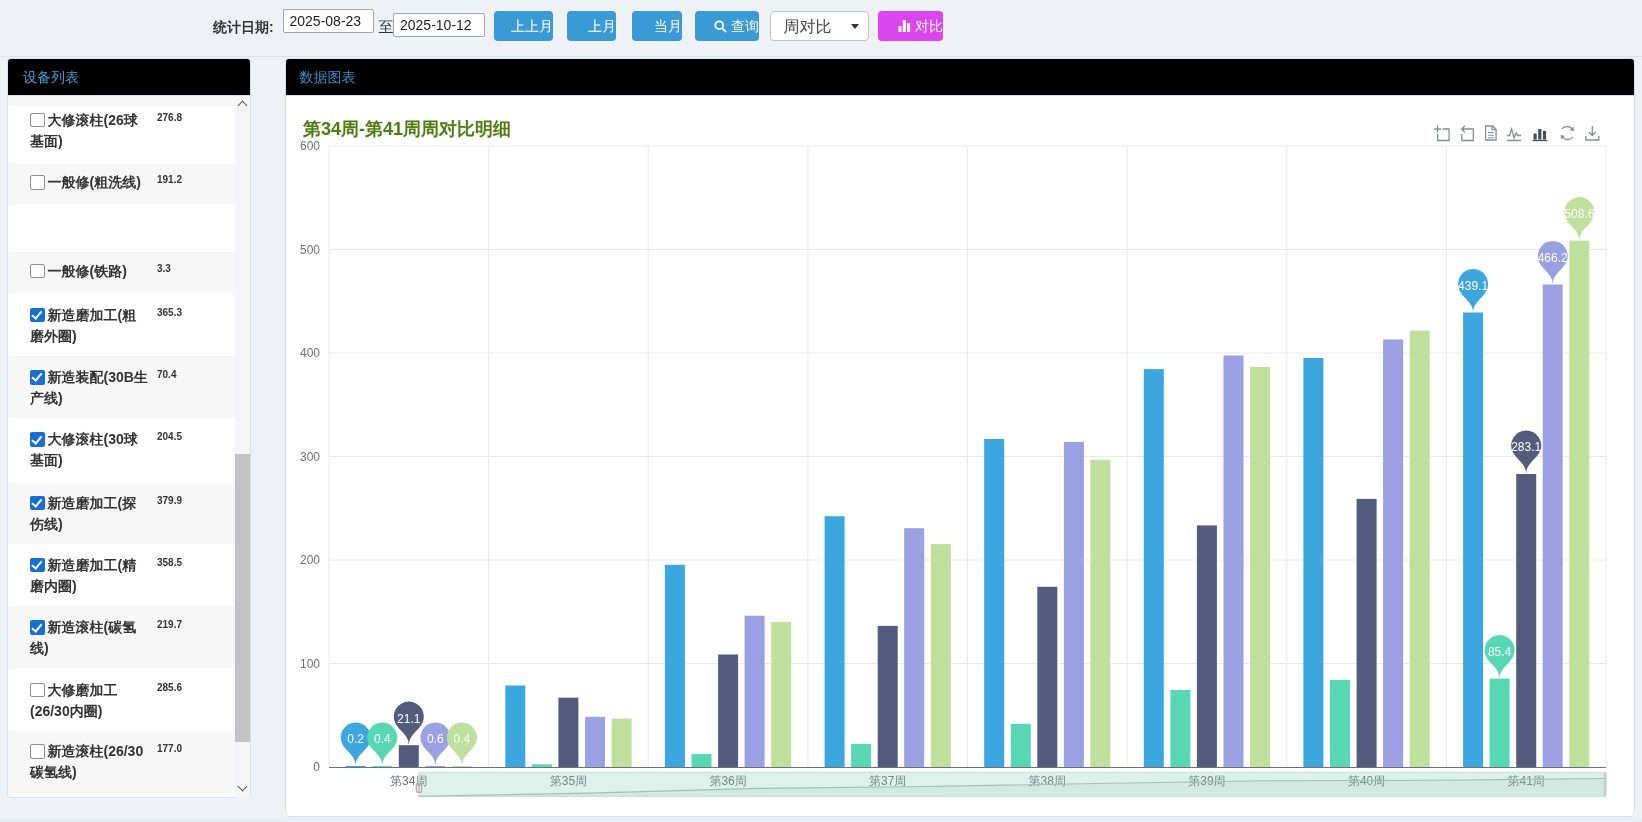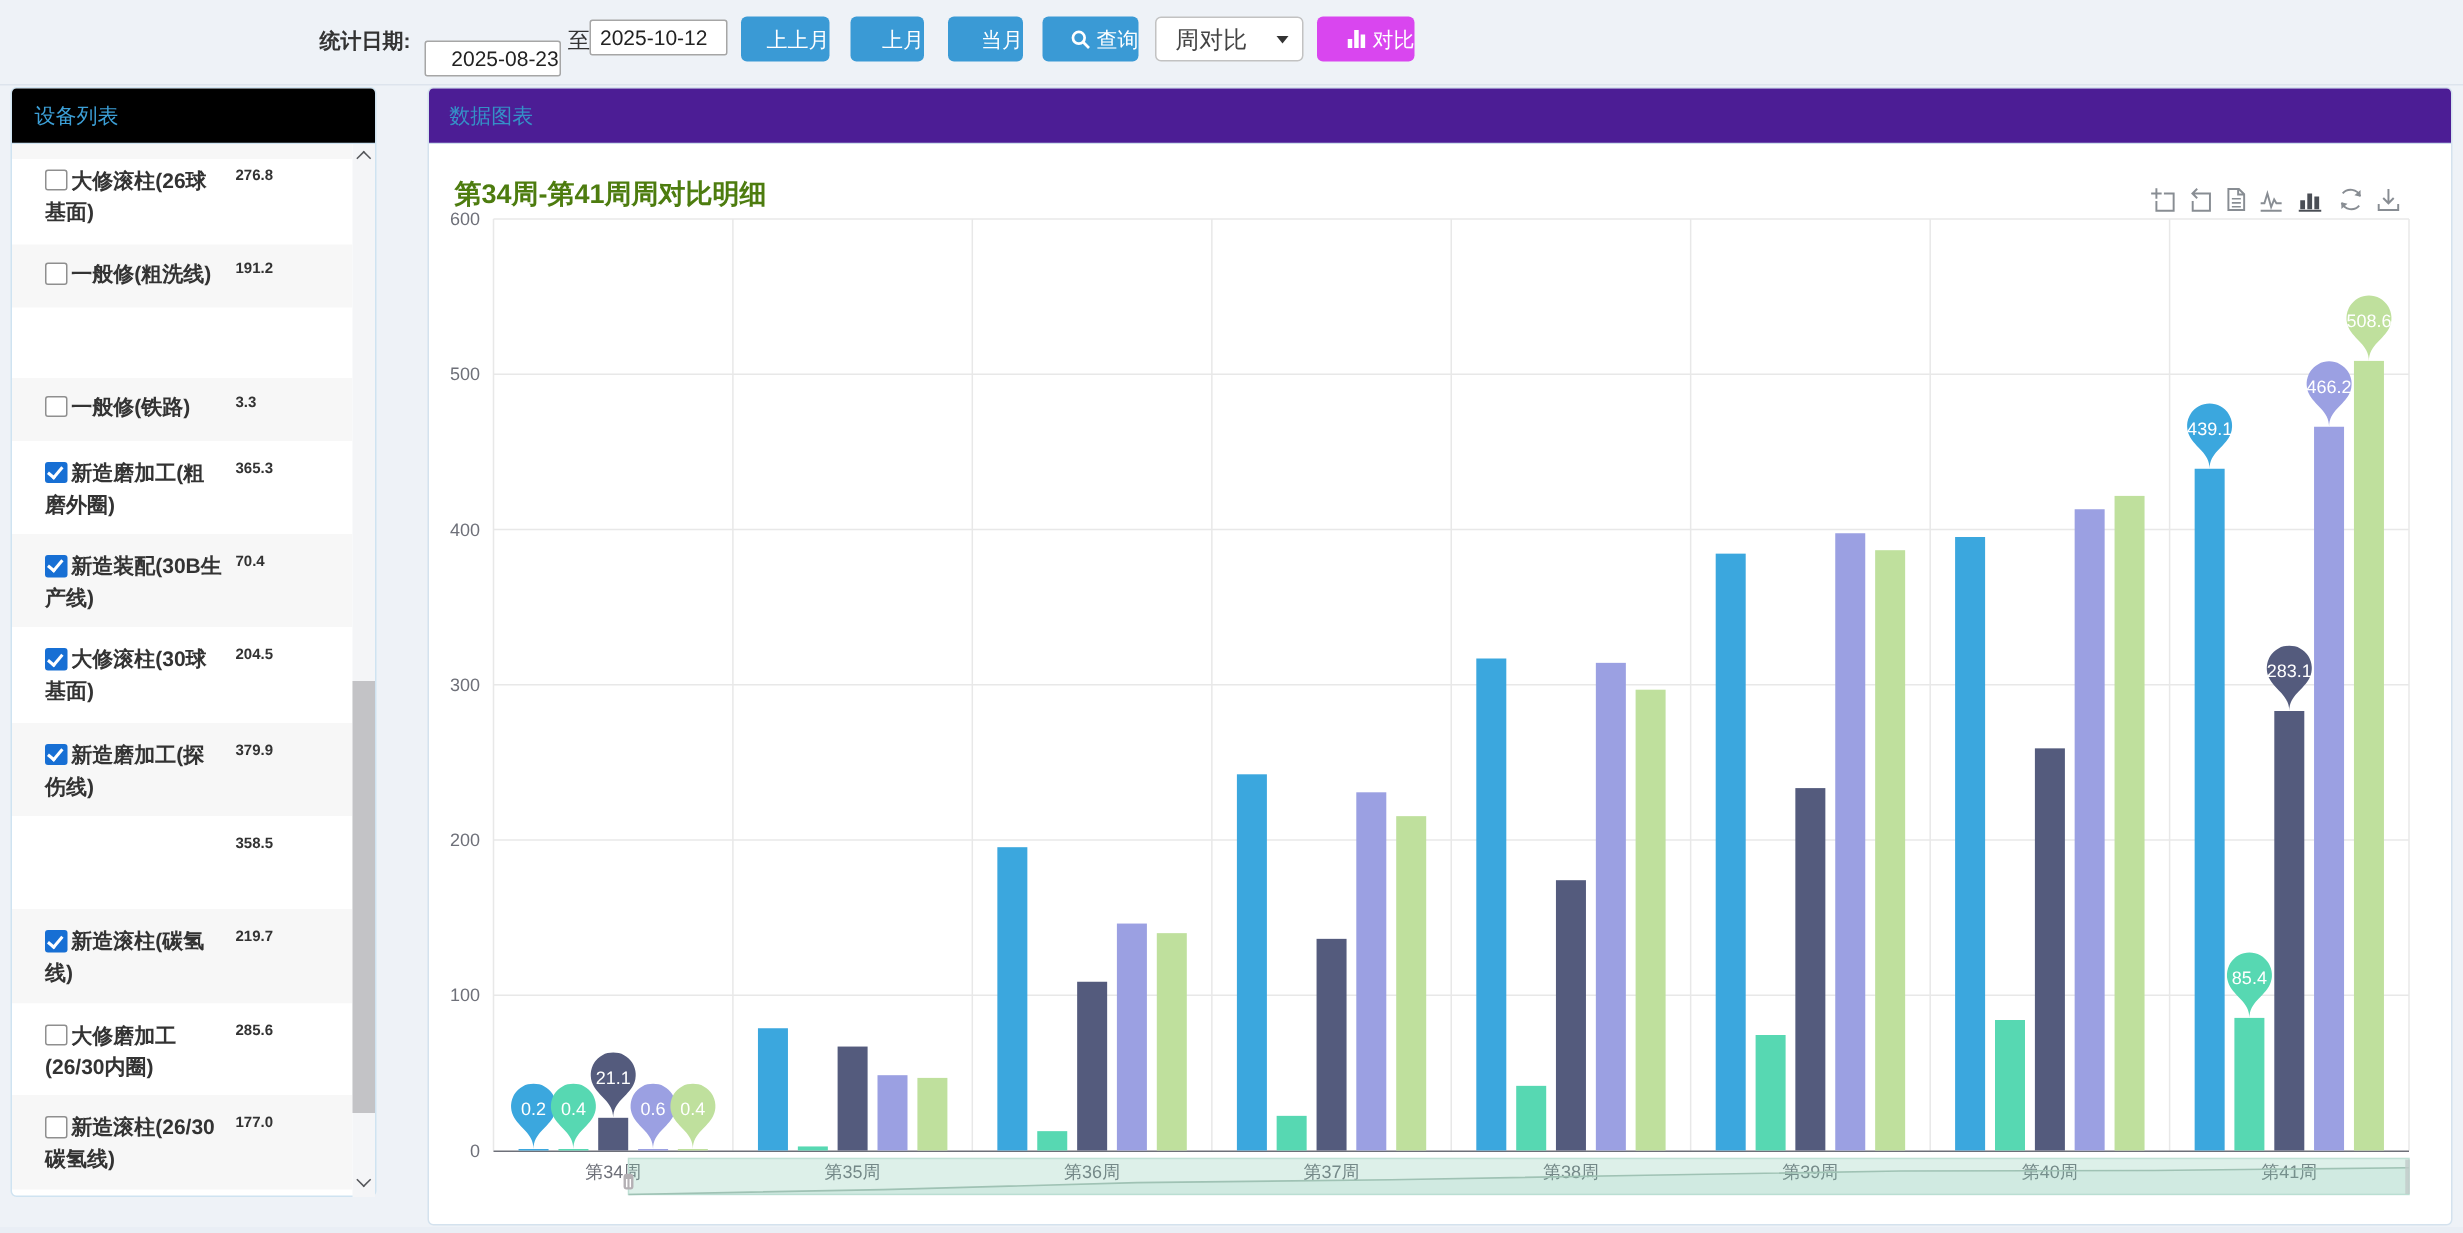--- a/index.html
+++ b/index.html
@@ -23,35 +23,35 @@
 .cb.c{background:#176fd4}
 .cb.c::after{content:"";position:absolute;left:4.3px;top:1.3px;width:3.8px;height:7.6px;
  border:solid #fff;border-width:0 2px 2px 0;transform:rotate(40deg)}
 
 #sb{position:absolute;left:235.3px;top:96px;width:14.5px;height:701.5px;background:#f4f5f7}
 #sb .th{position:absolute;left:0px;top:358px;width:14.5px;height:288px;background:#c3c3c6}
 .chev{position:absolute;left:3.5px;width:7px;height:7px;border:solid #54565a;border-width:0 1.6px 1.6px 0}
 
 #cp{position:absolute;left:284.5px;top:58px;width:1350px;height:759px;background:#fff;
  border:1px solid #d4e2ee;border-radius:4px}
-#cp .hd{position:absolute;left:0;top:0;right:0;height:37px;background:#4c1d95;
+#cp .hd{position:absolute;left:0;top:0;right:0;height:37px;background:#000000;
  border-bottom:1px solid #cfe0ee;border-radius:3px 3px 0 0;color:#3590c7;font-size:14px;line-height:37px;padding-left:14px}
 #title{position:absolute;left:303px;top:116.5px;font-size:18px;font-weight:bold;color:#4d7c0f}
 #sel{position:absolute;left:769.5px;top:11px;width:99px;height:30px;background:#fff;
  border:1px solid #c2c2c2;border-radius:4px}
 #sel span{position:absolute;left:13px;top:5px;font-size:16px;color:#444}
 #sel i{position:absolute;right:9px;top:12px;width:0;height:0;border-left:4.5px solid transparent;
  border-right:4.5px solid transparent;border-top:5.5px solid #333}
 #tbsep{position:absolute;left:0;top:55.5px;width:1642px;height:1px;background:#dde4ed}
 </style></head>
 <body>
 <div id="tbsep"></div>
 <div class="abs" style="left:0;top:818px;width:1642px;height:4px;background:#e9eef5"></div>
 <div class="abs" style="left:213px;top:18.5px;font-size:14px;font-weight:bold;color:#333">统计日期:</div>
-<input class="dt" style="left: 282.5px; top: 27px; width: 91px; text-align: right;" value="2025-08-23">
+<input class="dt" style="left: 282.5px; top: 9px; width: 91px;" value="2025-08-23">
 <div class="abs" style="left:378.5px;top:18px;font-size:15px;color:#333">至</div>
 <input class="dt" style="left: 393px; top: 13px; width: 91.5px;" value="2025-10-12">
 <div class="btn" style="left:493.5px;top:11px;width:59.5px">上上月</div>
 <div class="btn" style="left:567px;top:11px;width:49px">上月</div>
 <div class="btn" style="left:631.5px;top:11px;width:50.5px">当月</div>
 <div class="btn" style="left:695px;top:11px;width:64px">
  <svg width="13" height="13" viewBox="0 0 13 13" style="vertical-align:-1.5px;margin-right:4px">
       <circle cx="5.2" cy="5.2" r="3.9" fill="none" stroke="#fff" stroke-width="1.8"></circle>
       <line x1="8.2" y1="8.2" x2="12" y2="12" stroke="#fff" stroke-width="1.8"></line>
     </svg>查询</div>
@@ -93,20 +93,21 @@
     </div>
 <div class="row" style="top:322.4px;height:63.2px">
       <div class="lbl" style="top:11px"><span class="cb c"></span>大修滚柱(30球<br>基面)</div>
       <div class="val" style="top:13px">204.5</div>
     </div>
 <div class="row g" style="top:385.6px;height:62.2px">
       <div class="lbl" style="top:11px"><span class="cb c"></span>新造磨加工(探<br>伤线)</div>
       <div class="val" style="top:13px">379.9</div>
     </div>
 <div class="row" style="top:447.8px;height:62.6px">
+      <div class="lbl" style="top:11px"><span class="cb c"></span>新造磨加工(精<br>磨内圈)</div>
       <div class="val" style="top:13px">358.5</div>
     </div>
 <div class="row g" style="top:510.4px;height:62.3px">
       <div class="lbl" style="top:11px"><span class="cb c"></span>新造滚柱(碳氢<br>线)</div>
       <div class="val" style="top:13px">219.7</div>
     </div>
 <div class="row" style="top:572.7px;height:61.7px">
       <div class="lbl" style="top:11px"><span class="cb u"></span>大修磨加工<br>(26/30内圈)</div>
       <div class="val" style="top:13px">285.6</div>
     </div>

